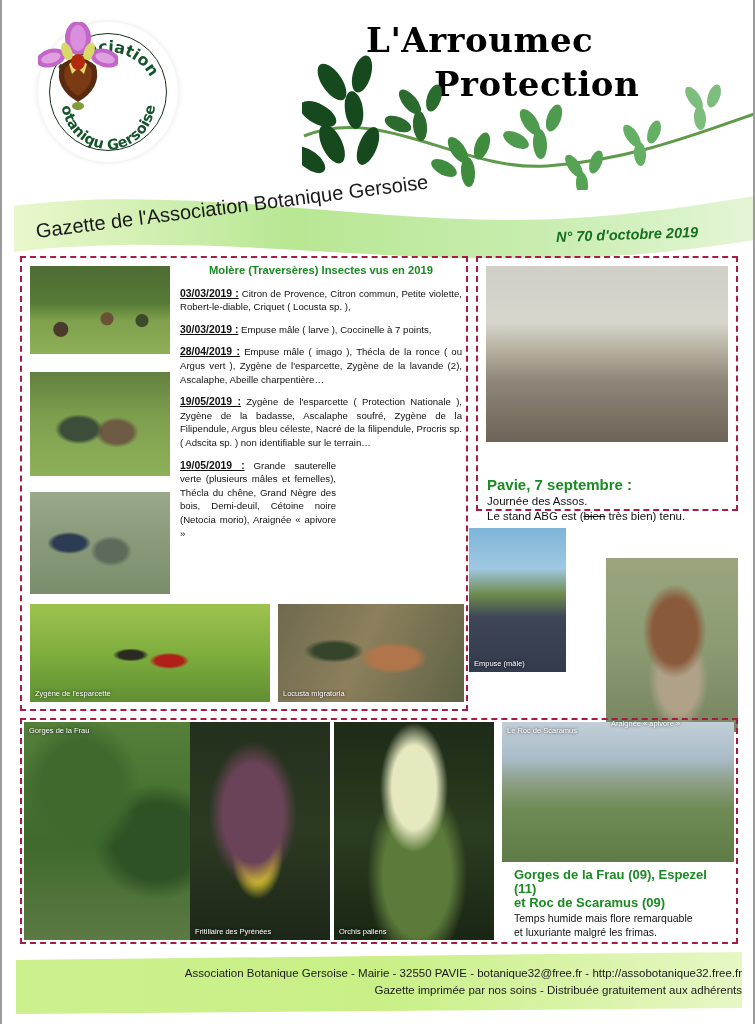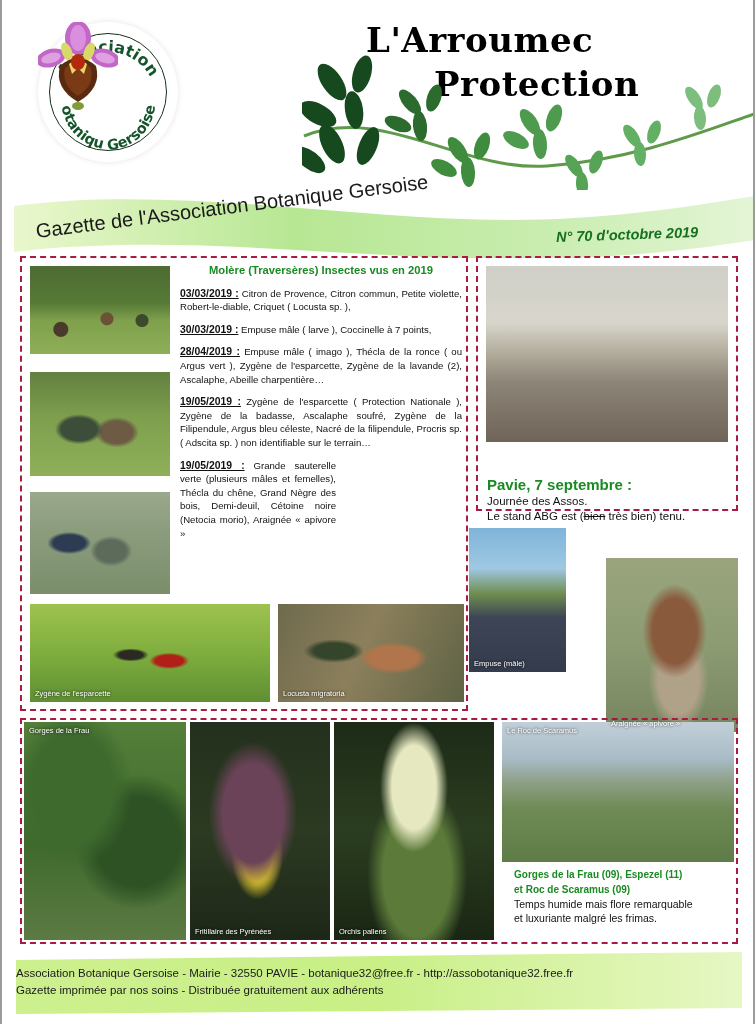--- a/index.html
+++ b/index.html
@@ -266,37 +266,37 @@
     left: 512px; top: 868px;
     width: 218px;
     font-family: "Liberation Sans", sans-serif;
     font-size: 10.5px;
     line-height: 14px;
     color: #111111;
   }
   .trip-title {
     color: #1a8a22;
     font-weight: bold;
-    font-size: 10px;
+    font-size: 13px;
     line-height: 13.5px;
     margin-bottom: 1px;
   }
 
   
   .footer {
     position: absolute;
     left: 14px; top: 952px;
     width: 726px; height: 62px;
   }
   .footer-bg { position: absolute; left: 0; top: 0; width: 726px; height: 62px; }
   .footer-text {
     position: absolute;
     left: 0; top: 13px;
     width: 726px;
-    text-align: left;
+    text-align: right;
     font-family: "Liberation Sans", sans-serif;
     font-size: 11.5px;
     line-height: 17px;
     color: #1a1a1a;
   }
 </style>
 </head>
 <body>
 
 <div class="page">
@@ -457,21 +457,21 @@
 
   <div class="photo tex-empuse" style="left:467px; top:528px; width:97px; height:144px;">
     <span class="cap">Empuse (mâle)</span>
   </div>
   <div class="photo tex-spider" style="left:604px; top:528px; width:132px; height:174px;">
     <span class="cap">Araignée « apivore »</span>
   </div>
 
   <div class="dashed-box" id="fieldtrip-box"></div>
 
-  <div class="photo tex-gorges" style="left:22px; top:722px; width:162px; height:218px;">
+  <div class="photo tex-gorges" style="left:22px; top:722px; width:162px; height:218px;padding-left:28px;">
     <span class="cap top">Gorges de la Frau</span>
   </div>
   <div class="photo tex-fritillaire" style="left:188px; top:722px; width:140px; height:218px;">
     <span class="cap">Fritillaire des Pyrénées</span>
   </div>
   <div class="photo tex-orchis" style="left:332px; top:722px; width:160px; height:218px;">
     <span class="cap">Orchis pallens</span>
   </div>
   <div class="photo tex-roc" style="left:500px; top:722px; width:232px; height:140px;">
     <span class="cap top">Le Roc de Scaramus</span>

